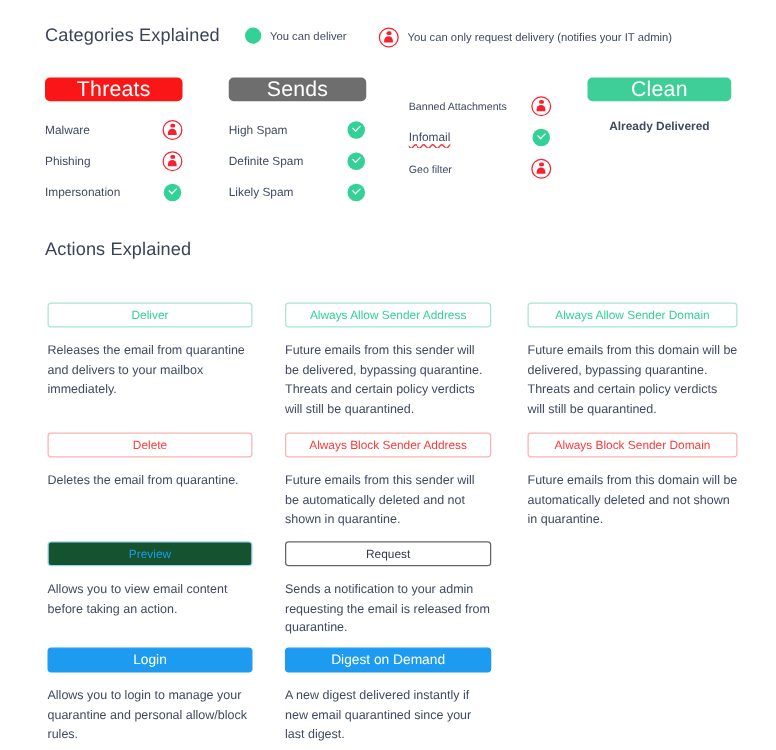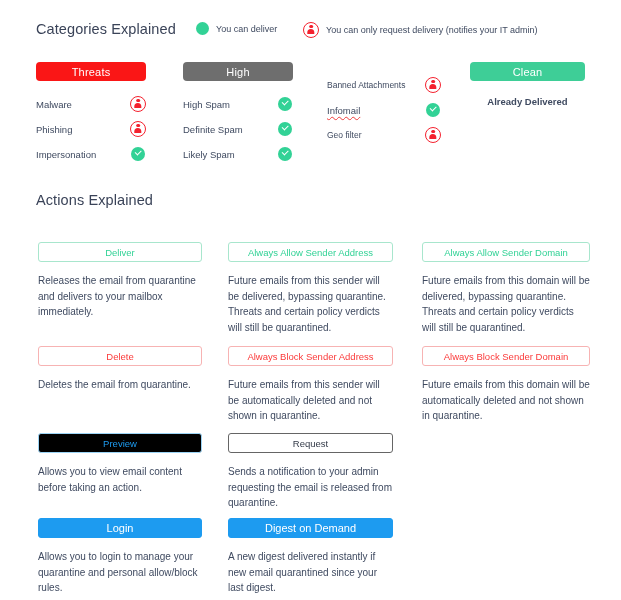--- a/index.html
+++ b/index.html
@@ -101,21 +101,21 @@
   }
 
   
   .cat-col { position: absolute; }
   .cat-header {
     height: 19px;
     border-radius: 4px;
     display: flex;
     align-items: center;
     justify-content: center;
-    font-size: 11px;
+    font-size: 17px;
     color: #ffffff;
     letter-spacing: .2px;
   }
   .cat-rows { margin-top: 12px; }
   .cat-row {
     display: flex;
     align-items: center;
     height: 22px;
     margin-bottom: 3px;
   }
@@ -147,21 +147,21 @@
     display: flex;
     align-items: center;
     justify-content: center;
     font-size: 9.5px;
     box-sizing: border-box;
     white-space: nowrap;
     margin-top: 24px;
   }
   .action-btn.outline-green { border: 1px solid #a8e6cd; color: #32d296; background: #ffffff; }
   .action-btn.outline-red   { border: 1px solid #f7b3b3; color: #fb3a3a; background: #ffffff; }
-  .action-btn.outline-blue  { border: 1px solid #9cd4f5; color: #1d9bf0; background: #000000; }
+  .action-btn.outline-blue  { border: 1px solid #9cd4f5; color: #1d9bf0; background: #14532d; }
   .action-btn.outline-gray  { border: 1px solid #656565; color: #333a48; background: #ffffff; }
   .action-btn.solid-blue    { background: #1d9bf0; color: #ffffff; border: 1px solid #1d9bf0; font-size: 11px; }
   .action-desc {
     margin-top: 11px;
     font-size: 10px;
     line-height: 15.5px;
     color: #3f4a60;
   }
 </style>
 </head>
@@ -199,21 +199,21 @@
     <div class="cat-row">
       <span class="cat-row-label">Impersonation</span>
       <span class="cat-row-icon">
         <span class="icon-check"></span>
       </span>
     </div>
   </div>
 </div>
 
 <div class="cat-col" style="left:183px; top:62px; width:110px;">
-  <div class="cat-header" style="background:#6e6e6e;">High</div>
+  <div class="cat-header" style="background:#6e6e6e;">Sends</div>
   <div class="cat-rows">
     <div class="cat-row">
       <span class="cat-row-label">High Spam</span>
       <span class="cat-row-icon">
         <span class="icon-check"></span>
       </span>
     </div>
     <div class="cat-row">
       <span class="cat-row-label">Definite Spam</span>
       <span class="cat-row-icon">

